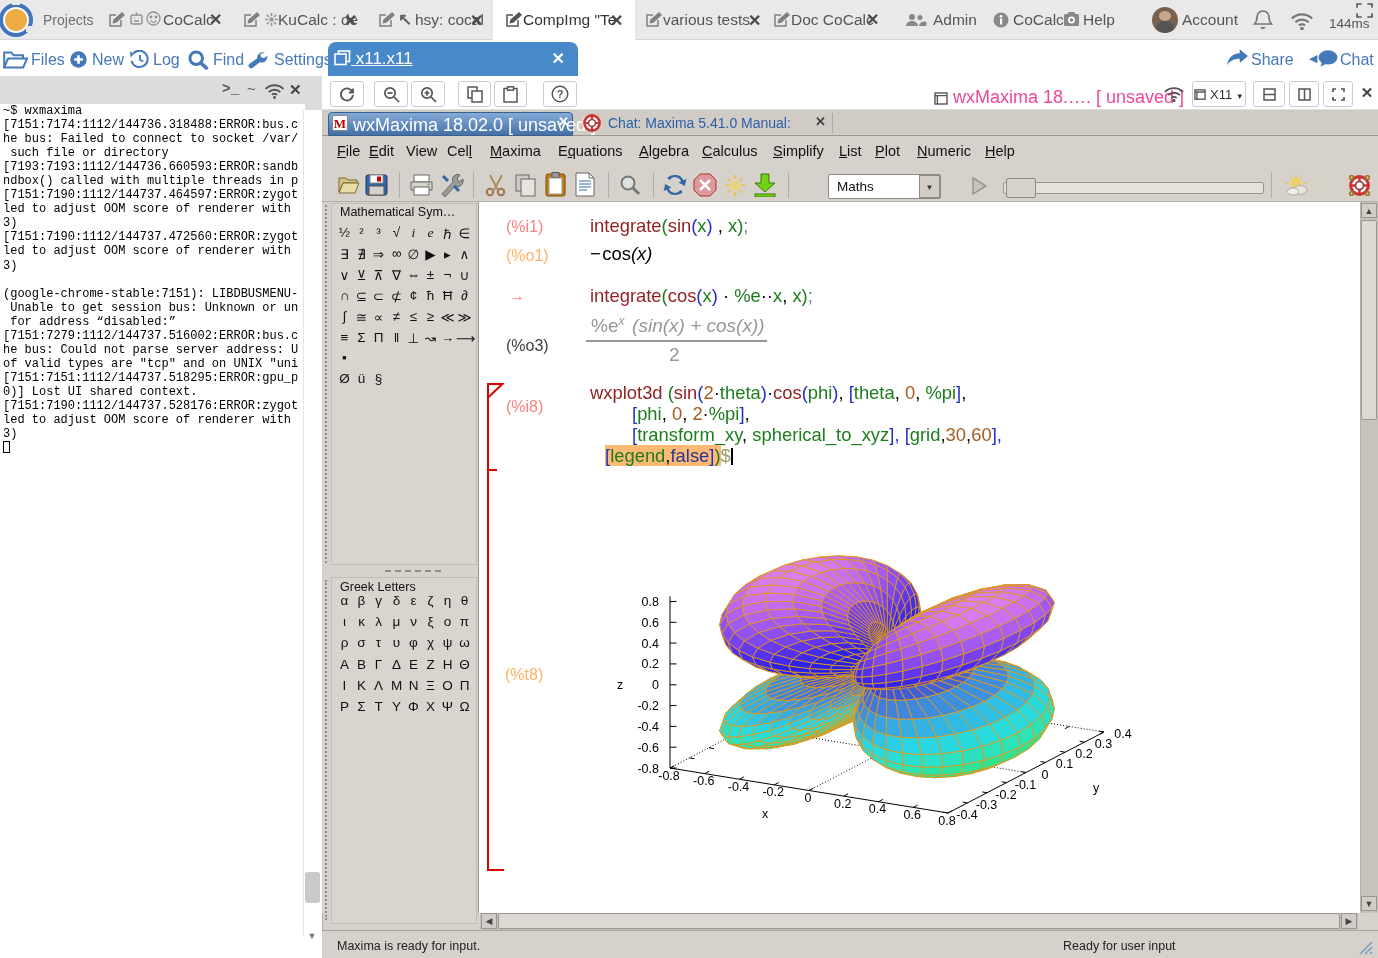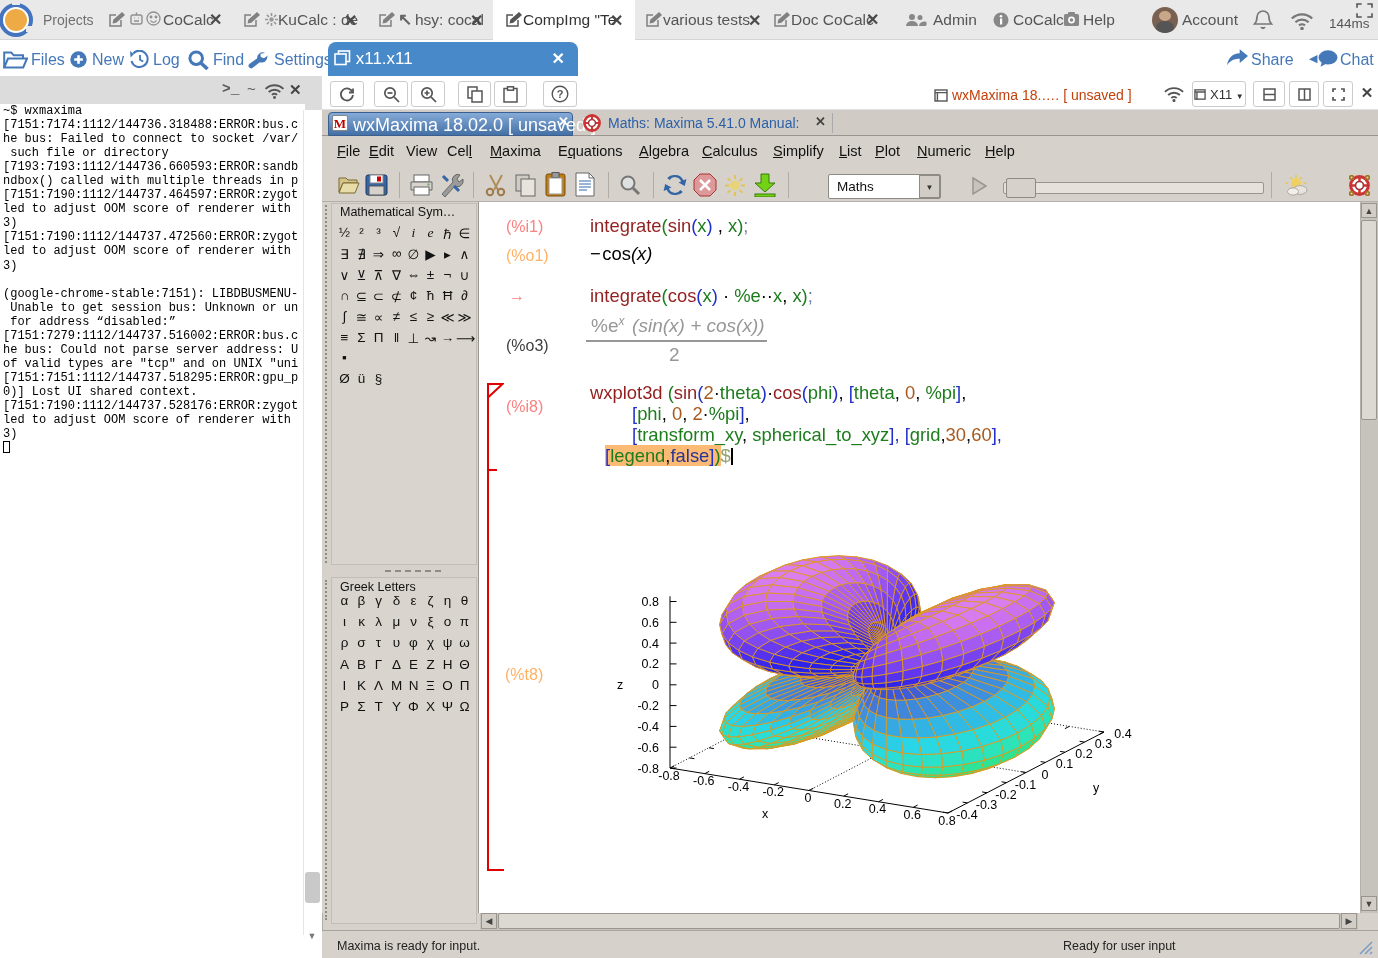--- a/index.html
+++ b/index.html
@@ -5,21 +5,21 @@
   * { margin:0; padding:0; box-sizing:border-box; }
   html,body { width:1378px; height:958px; overflow:hidden; background:#fff;
     font-family:"Liberation Sans", sans-serif; }
   .abs { position:absolute; }
   
   #topbar { left:0; top:0; width:1378px; height:40px; background:#e9e9e9; border-bottom:1px solid #d5d5d5; }
   .ttab { position:absolute; top:0; height:40px; color:#555; font-size:15.5px; }
   .tx { color:#4a4a4a; font-weight:bold; font-size:16px; }
   #navbar { left:0; top:40px; width:1378px; height:36px; background:#fff; }
   #x11tab { position:absolute; left:328px; top:42px; width:250px; height:34px; background:#4889ca;
-    border-radius:8px 8px 0 0; color:#fff; font-size:17px; line-height:34px; }
+    border-radius:8px 8px 0 0; color:#fff; font-size:17px; line-height:34px;text-decoration:underline; }
   .nvt { top:51px; color:#4578b8; font-size:16px; }
   
   #row3l { left:0; top:76px; width:322px; height:34px; background:#dcdcdc; }
   #row3r { left:322px; top:76px; width:1056px; height:34px; background:#fff; border-bottom:1px solid #e0e0e0;}
   .xbtn { position:absolute; top:81px; height:26px; border:1px solid #ccc; border-radius:3px; background:#fff;
     color:#555; text-align:center; font-size:15px; line-height:24px; }
   
   #term { left:0; top:104px; width:305px; height:830px; background:#fff;
     font-family:"Liberation Mono", monospace; font-size:12px; line-height:14.05px;
     color:#000; white-space:pre; padding-left:3px; }
@@ -242,21 +242,21 @@
       <rect x="5" y="5" width="10" height="11" fill="#fff"></rect>
     </svg></div>
 <div class="xbtn" style="left:494px;width:33px"><svg width="15" height="17" viewBox="0 0 15 17" style="margin-top:4px" fill="none" stroke="#555" stroke-width="1.5">
       <rect x="1" y="2.5" width="13" height="13.5"></rect>
       <rect x="4.5" y="0.8" width="6" height="3.4" fill="#fff"></rect>
     </svg></div>
 <div class="xbtn" style="left:543px;width:34px"><svg width="18" height="18" viewBox="0 0 18 18" style="margin-top:3px">
       <circle cx="9" cy="9" r="7.8" fill="none" stroke="#555" stroke-width="1.4"></circle>
       <text x="9" y="13" text-anchor="middle" font-size="11" font-weight="bold" fill="#555" font-family="Liberation Sans, sans-serif">?</text>
     </svg></div>
-<div class="abs" style="left:934px;top:87px;color:#c2410c;font-size:14px"><svg width="14" height="13" viewBox="0 0 14 13" style="vertical-align:-2px" fill="none" stroke="#555" stroke-width="1.4">
+<div class="abs" style="left:934px;top:87px;color:#ec4899;font-size:18px"><svg width="14" height="13" viewBox="0 0 14 13" style="vertical-align:-2px" fill="none" stroke="#555" stroke-width="1.4">
       <rect x="1" y="1" width="12" height="11"></rect>
       <path d="M1 3.6h12M3.4 3.6V12"></path>
     </svg> wxMaxima 18.…. [ unsaved ]</div>
 <svg class="abs" style="left:1163px;top:86px" width="22" height="16" viewBox="0 0 20 15">
     <g fill="none" stroke="#555" stroke-width="1.8">
       <path d="M1.5 5.5a12 12 0 0 1 17 0M4.5 8.5a8 8 0 0 1 11 0M7.5 11.2a4 4 0 0 1 5 0"></path>
     </g>
     <circle cx="10" cy="13.7" r="1.4" fill="#555"></circle>
   </svg>
 <div class="xbtn" style="left:1192px;width:54px;font-size:13px;color:#333;line-height:25px"><svg width="12" height="11" viewBox="0 0 14 13" style="vertical-align:-1px" fill="none" stroke="#555" stroke-width="1.6">
@@ -282,21 +282,21 @@
 <div class="abs" style="left:332px;top:115px;width:16px;height:16px;background:#fff;border:1px solid #888;border-radius:2px;color:#b00;font-size:13px;font-weight:bold;text-align:center;line-height:15px;font-family:'Liberation Serif',serif">M</div>
 <div class="abs" style="left:353px;top:115px;color:#fff;font-size:18px">wxMaxima 18.02.0 [ unsaved ]</div>
 <div class="abs" style="left:558px;top:114px;color:#fff;font-size:13px;font-weight:bold">✕</div>
 <svg class="abs" style="left:583px;top:114px" width="18" height="18" viewBox="0 0 18 18">
     <circle cx="9" cy="9" r="7.6" fill="#fff" stroke="#c33" stroke-width="2.6"></circle>
     <circle cx="9" cy="9" r="3.4" fill="#fff" stroke="#933" stroke-width="1.4"></circle>
     <g stroke="#c33" stroke-width="2.2">
       <path d="M9 1.4v4M9 12.6v4M1.4 9h4M12.6 9h4"></path>
     </g>
   </svg>
-<div class="abs" style="left:608px;top:115px;color:#2b5fa8;font-size:14px">Maths: Maxima 5.41.0 Manual:</div>
+<div class="abs" style="left:608px;top:115px;color:#2b5fa8;font-size:14px">Chat: Maxima 5.41.0 Manual:</div>
 <div class="abs" style="left:815px;top:114px;color:#444;font-size:13px;font-weight:bold">✕</div>
 <div class="abs" style="left:832px;top:113px;width:1px;height:20px;background:#aaa"></div>
 
 <div class="abs" style="left:322px;top:136px;width:1056px;height:31px;background:#d6d2cb"></div>
 <div class="abs" id="menuitems" style="left:0;top:143px;width:1378px;height:20px;font-size:14.5px;color:#111">
 <span class="abs" style="left:337px"><u>F</u>ile</span>
 <span class="abs" style="left:369px"><u>E</u>dit</span>
 <span class="abs" style="left:406px">View</span>
 <span class="abs" style="left:447px">Cel<u>l</u></span>
 <span class="abs" style="left:490px"><u>M</u>axima</span>

